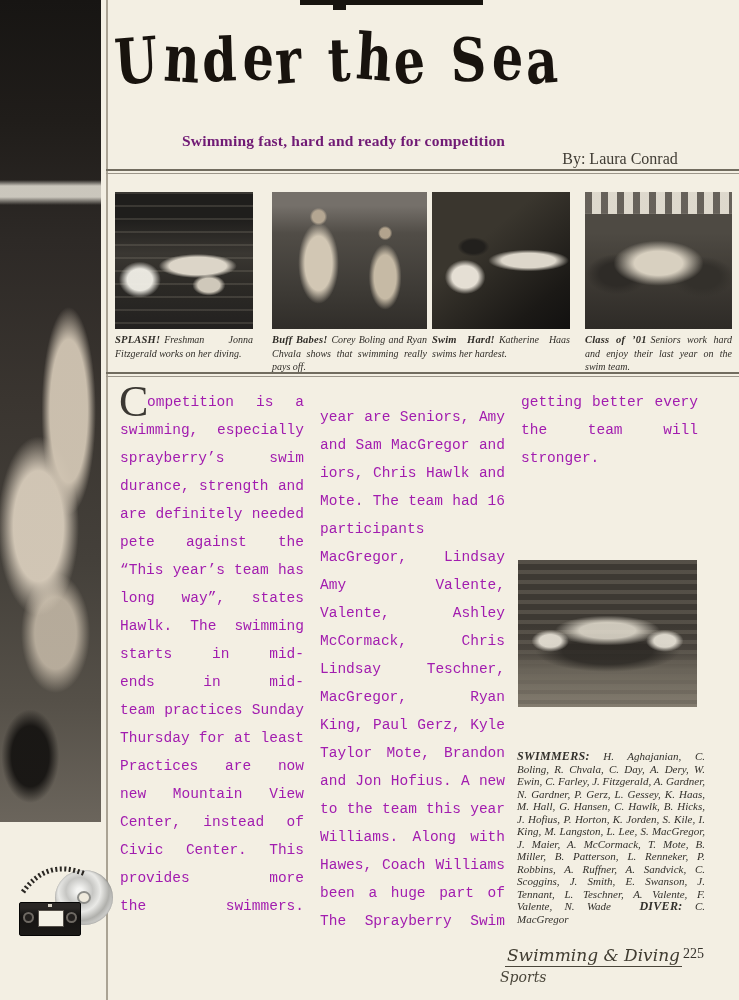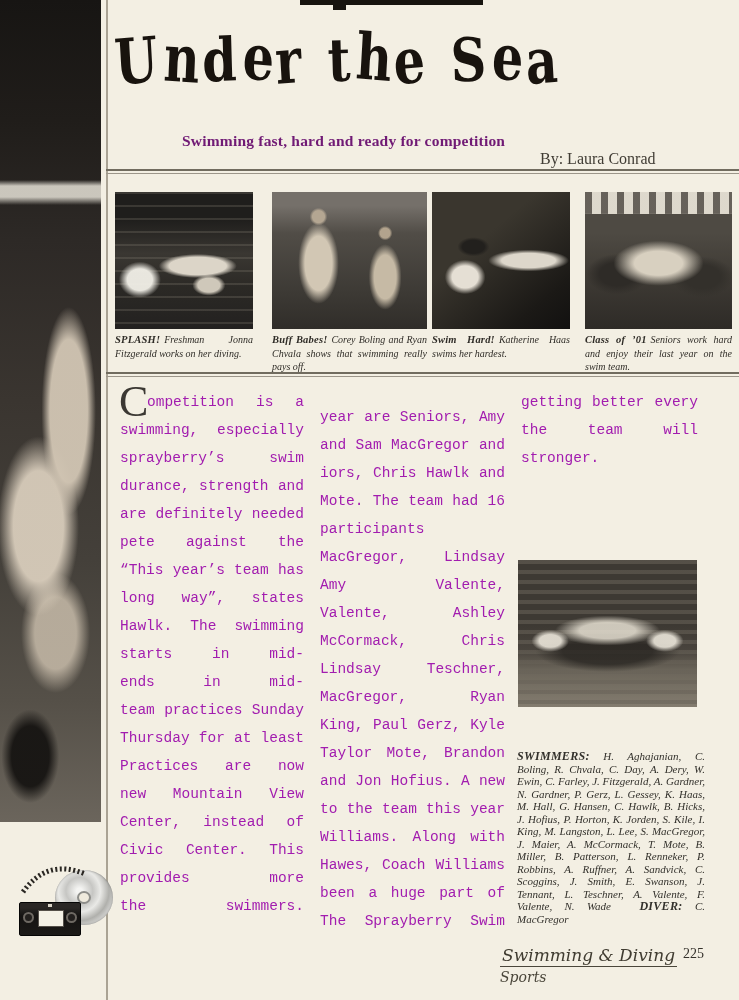--- a/index.html
+++ b/index.html
@@ -32,21 +32,21 @@
   }
   .title span{display:inline-block;transform-origin:50% 85%;}
   .title span:nth-child(4n+1){transform:rotate(-4deg) translateY(1px) scaleY(1.05);}
   .title span:nth-child(4n+2){transform:rotate(3deg) scaleY(1.1);}
   .title span:nth-child(4n+3){transform:rotate(-2deg) translateY(-1px);}
   .title span:nth-child(4n){transform:rotate(4deg) translateY(-2px) scaleY(1.06);}
   .subtitle{
     position:absolute;left:182px;top:132px;width:360px;
     font-weight:700;font-size:15.5px;color:#701a75;letter-spacing:.2px;
   }
-  .byline{position:absolute;left:540px;top:150px;width:160px;text-align:left;
+  .byline{position:absolute;left:540px;top:150px;width:160px;text-align:center;
     font-size:16px;color:#403c34;}
   .drule{position:absolute;left:106px;width:633px;height:2px;
     border-top:2px solid #716c5f;border-bottom:1.5px solid #9c968a;}
   .rule1{top:169px;}
   .rule2{top:372px;}
 
   
   .photo{position:absolute;top:192px;height:137px;}
   .ph1{left:115px;width:138px;
     background:
@@ -124,21 +124,21 @@
   .roster{
     position:absolute;left:517px;top:750px;width:188px;
     font-family:"Liberation Serif",serif;font-style:italic;
     font-size:11px;line-height:12.5px;color:#32302b;text-align:justify;
   }
   .roster b{font-weight:700;font-size:12px;letter-spacing:.3px;}
   .spacer{display:inline-block;width:16px;}
 
   
   .footer-script{
-    position:absolute;left:500px;top:945px;width:182px;text-align:left;
+    position:absolute;left:500px;top:945px;width:182px;text-align:right;
     font-family:"DejaVu Serif",serif;font-style:italic;font-size:17px;color:#403c31;
   }
   .footer-script .uline{border-bottom:1px solid #4a463a;padding:0 2px 1px 2px;}
   .footer-sports{
     position:absolute;left:500px;top:969px;width:182px;
     font-family:"DejaVu Serif",serif;font-style:italic;font-size:14px;color:#4a463a;
   }
   .page-number{position:absolute;left:683px;top:946px;font-size:14px;color:#34312b;}
 
   

